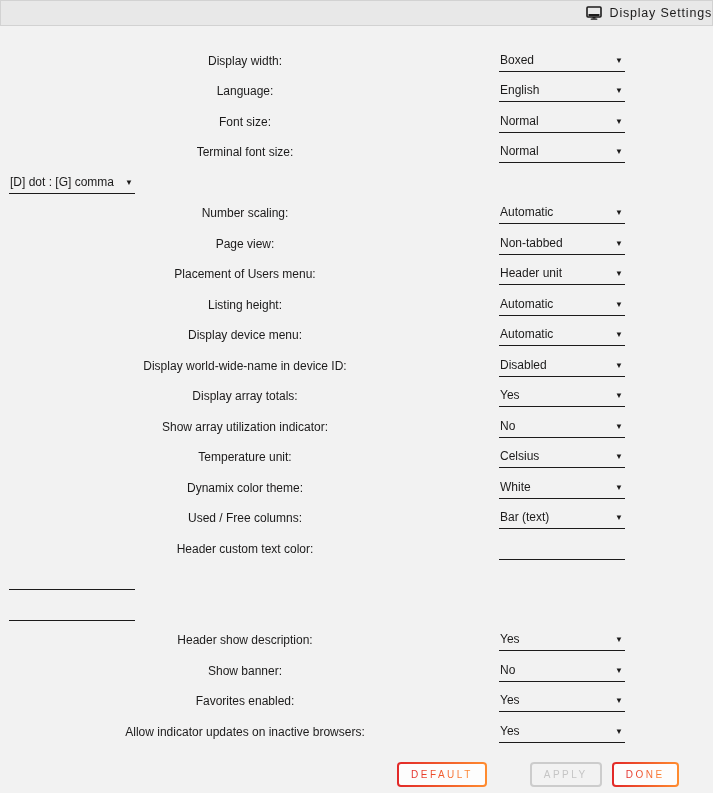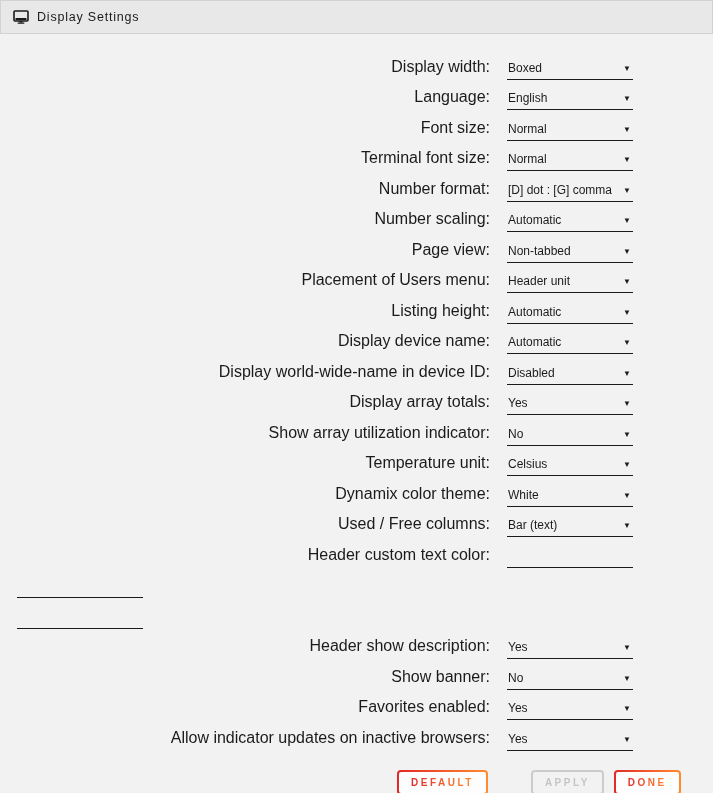--- a/index.html
+++ b/index.html
@@ -5,52 +5,53 @@
   * { margin:0; padding:0; box-sizing:border-box; }
   html,body { width:713px; height:793px; }
   body {
     background: var(--page-bg, #f2f2f2);
     font-family: "Liberation Sans", sans-serif;
     color: var(--text, #1c1b1b);
     overflow: hidden;
   }
   
   .titlebar {
-    height: 34px;
+    height: 26px;
     background: var(--header-bg, #e8e8e8);
     border: 1px solid var(--header-border, #d2d2d2);
     display: flex;
     align-items: center;
-    padding-left: 12px;
+    padding-left: 6px;
+    justify-content: flex-end;
   }
   .titlebar .icon { display:inline-flex; margin-right:8px; }
   .titlebar .title-text {
     font-size: 12.5px;
     letter-spacing: 0.8px;
     color: var(--text, #1c1b1b);
   }
   
   .settings-form { padding-top: 15px; }
   .row {
     display: flex;
     align-items: flex-end;
     height: 30.5px;
   }
   .lbl {
     width: 490px;
-    text-align: right;
-    font-size: 16px;
+    text-align: center;
+    font-size: 12px;
     padding-bottom: 4px;
     color: var(--text, #1c1b1b);
     white-space: nowrap;
     margin-top: 20px;
   }
   .field {
     width: 126px;
-    margin-left: 17px;
+    margin-left: 9px;
     border-bottom: 1px solid var(--text, #1c1b1b);
   }
   .field.select {
     display: flex;
     justify-content: space-between;
     align-items: flex-end;
     padding: 0 2px 4px 1px;
     cursor: pointer;
   }
   .field.select .val {
@@ -76,21 +77,21 @@
   .button-bar {
     display: flex;
     align-items: center;
     margin-top: 19px;
   }
   .btn {
     height: 25px;
     border-radius: 4px;
     font-family: "Liberation Sans", sans-serif;
     font-size: 10px;
-    font-weight: bold;
+    font-weight: normal;
     letter-spacing: 2.5px;
     padding: 0 12px;
     cursor: pointer;
   }
   .btn.grad {
     border: 2px solid transparent;
     background:
       linear-gradient(#fdfdfd,#fdfdfd) padding-box,
       linear-gradient(90deg, var(--accent-red,#e22828), var(--accent-orange,#ff8c2f)) border-box;
     color: var(--accent-text,#f2642b);
@@ -159,21 +160,20 @@
   <div class="row">
     <div class="lbl">Terminal font size:</div>
     <div class="field select">
       <span class="val">Normal</span>
       <span class="arrow">▼</span>
     </div>
 
   </div>
 
   <div class="row">
-    <div class="lbl">Number format:</div>
     <div class="field select">
       <span class="val">[D] dot : [G] comma</span>
       <span class="arrow">▼</span>
     </div>
 
   </div>
 
   <div class="row">
     <div class="lbl">Number scaling:</div>
     <div class="field select">
@@ -204,21 +204,21 @@
   <div class="row">
     <div class="lbl">Listing height:</div>
     <div class="field select">
       <span class="val">Automatic</span>
       <span class="arrow">▼</span>
     </div>
 
   </div>
 
   <div class="row">
-    <div class="lbl">Display device name:</div>
+    <div class="lbl">Display device menu:</div>
     <div class="field select">
       <span class="val">Automatic</span>
       <span class="arrow">▼</span>
     </div>
 
   </div>
 
   <div class="row">
     <div class="lbl">Display world-wide-name in device ID:</div>
     <div class="field select">

